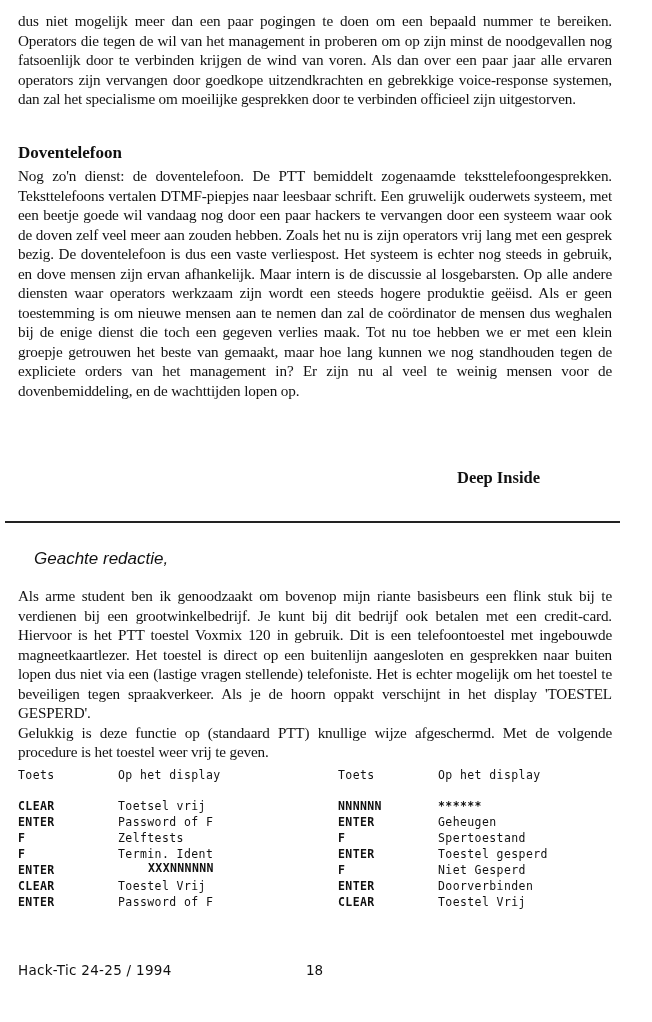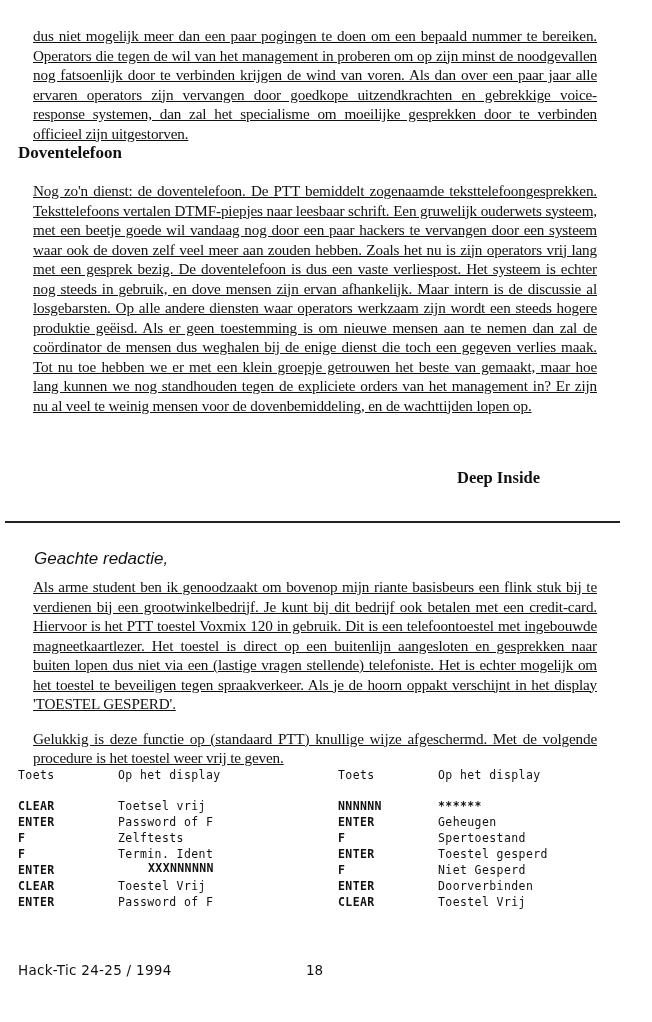--- a/index.html
+++ b/index.html
@@ -4,21 +4,21 @@
 <style>
   html, body { margin: 0; padding: 0; background: #ffffff; }
   body { width: 652px; height: 1022px; position: relative; overflow: hidden; color: #111; }
   .page { position: absolute; left: 0; top: 0; width: 652px; height: 1022px; }
   .prose {
     position: absolute; left: 18px; width: 594px;
     font-family: "Liberation Serif", serif;
     font-size: 15.2px; line-height: 19.5px; letter-spacing: -0.15px;
     text-align: justify; margin: 0;
   }
-  .prose p { margin: 15px; text-align: justify; text-decoration: underline; }
+  .prose p { margin: 0; text-align: justify; }
   .heading {
     position: absolute; left: 18px;
     font-family: "Liberation Serif", serif; font-weight: bold;
     font-size: 17px; margin: 0;
   }
   .salutation {
     position: absolute; left: 18px; top: 533px;
     font-family: "Liberation Sans", sans-serif; font-style: italic;
     font-size: 17px; margin: 16px;
   }
@@ -63,21 +63,21 @@
     <p>Nog zo'n dienst: de doventelefoon. De PTT bemiddelt zogenaamde teksttelefoongesprekken. Teksttelefoons vertalen DTMF-piepjes naar leesbaar schrift. Een gruwelijk ouderwets systeem, met een beetje goede wil vandaag nog door een paar hackers te vervangen door een systeem waar ook de doven zelf veel meer aan zouden hebben. Zoals het nu is zijn operators vrij lang met een gesprek bezig. De doventelefoon is dus een vaste verliespost. Het systeem is echter nog steeds in gebruik, en dove mensen zijn ervan afhankelijk. Maar intern is de discussie al losgebarsten. Op alle andere diensten waar operators werkzaam zijn wordt een steeds hogere produktie geëisd. Als er geen toestemming is om nieuwe mensen aan te nemen dan zal de coördinator de mensen dus weghalen bij de enige dienst die toch een gegeven verlies maak. Tot nu toe hebben we er met een klein groepje getrouwen het beste van gemaakt, maar hoe lang kunnen we nog standhouden tegen de expliciete orders van het management in? Er zijn nu al veel te weinig mensen voor de dovenbemiddeling, en de wachttijden lopen op.</p>
   </div>
 
   <div class="signature">Deep Inside</div>
 
   <div class="rule"></div>
 
   <div class="salutation">Geachte redactie,</div>
 
 
-  <div class="prose" style="top:562px;">
+  <div class="prose" style="top:586px;">
     <p>Als arme student ben ik genoodzaakt om bovenop mijn riante basisbeurs een flink stuk bij te verdienen bij een grootwinkelbedrijf. Je kunt bij dit bedrijf ook betalen met een credit-card. Hiervoor is het PTT toestel Voxmix 120 in gebruik. Dit is een telefoontoestel met ingebouwde magneetkaartlezer. Het toestel is direct op een buitenlijn aangesloten en gesprekken naar buiten lopen dus niet via een (lastige vragen stellende) telefoniste. Het is echter mogelijk om het toestel te beveiligen tegen spraakverkeer. Als je de hoorn oppakt verschijnt in het display 'TOESTEL GESPERD'.</p>
     <p>Gelukkig is deze functie op (standaard PTT) knullige wijze afgeschermd. Met de volgende procedure is het toestel weer vrij te geven.</p>
   </div>
 
   <div>
     <span class="mono tbl-head col-a">Toets</span>
     <span class="mono tbl-head col-b">Op het display</span>
     <span class="mono tbl-head col-c">Toets</span>
     <span class="mono tbl-head col-d">Op het display</span>
 

